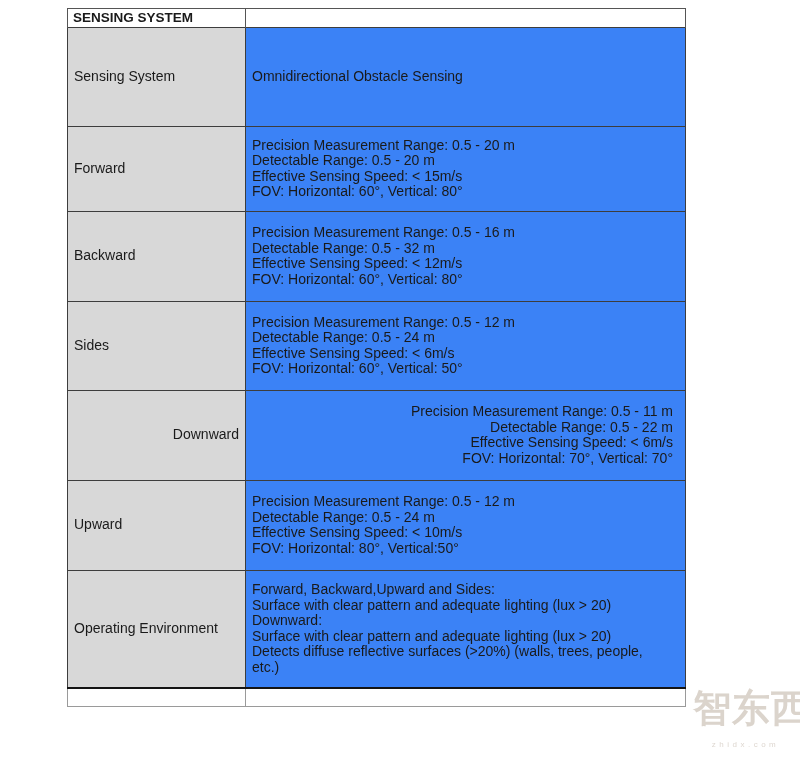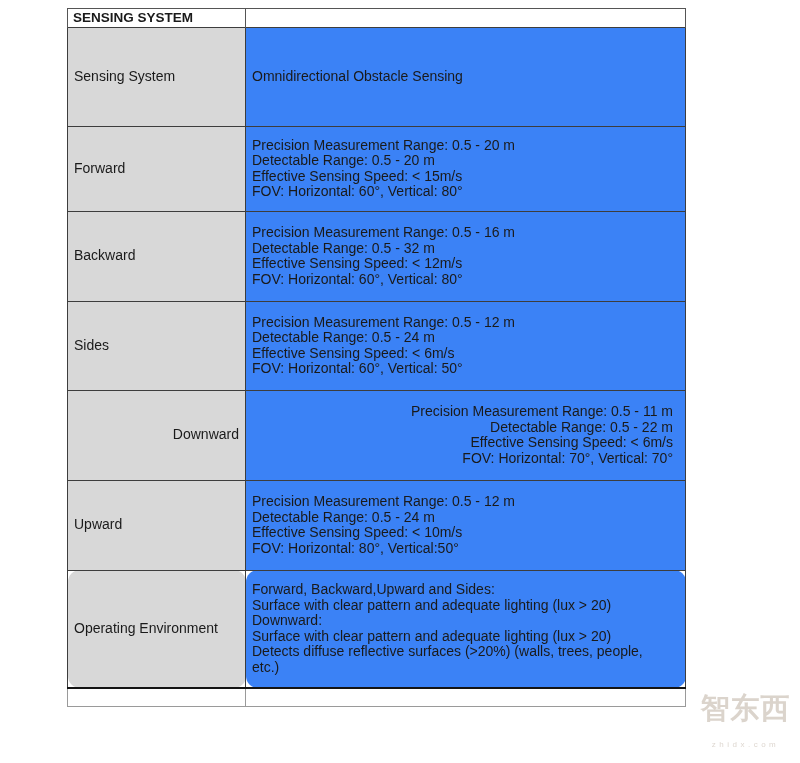--- a/index.html
+++ b/index.html
@@ -56,39 +56,39 @@
   tbody td.content-cell { background: #3b82f6; padding-left: 6px; padding-right: 12px; }
   tbody td.content-cell .line { white-space: normal; }
 
   
   tbody tr:nth-child(1) td { height: 99px; }
   tbody tr:nth-child(2) td { height: 85px; }
   tbody tr:nth-child(3) td { height: 90px; }
   tbody tr:nth-child(4) td { height: 89px; }
   tbody tr:nth-child(5) td { height: 90px; text-align: right; }
   tbody tr:nth-child(6) td { height: 90px; }
-  tbody tr:nth-child(7) td { height: 118px; border-bottom: 2.5px solid #141414; border-radius: 12px; }
+  tbody tr:nth-child(7) td { height: 118px; border-bottom: 2.5px solid #141414; }
 
   tfoot td {
     height: 18px;
     border: 1px solid #9a9a9a;
     border-top: none;
     background: #ffffff;
   }
 
   .watermark {
     position: absolute;
     right: 2px; top: 693px;
     width: 105px;
     text-align: center;
     pointer-events: none;
   }
   .watermark .wm-glyphs {
     font-weight: bold;
-    font-size: 29px;
+    font-size: 38px;
     line-height: 30px;
     color: #dbd4cc;
     letter-spacing: 1px;
     white-space: nowrap;
   }
   .watermark .wm-sub {
     font-size: 8px;
     letter-spacing: 3.5px;
     color: #ded7d0;
     margin-top: 17px;

